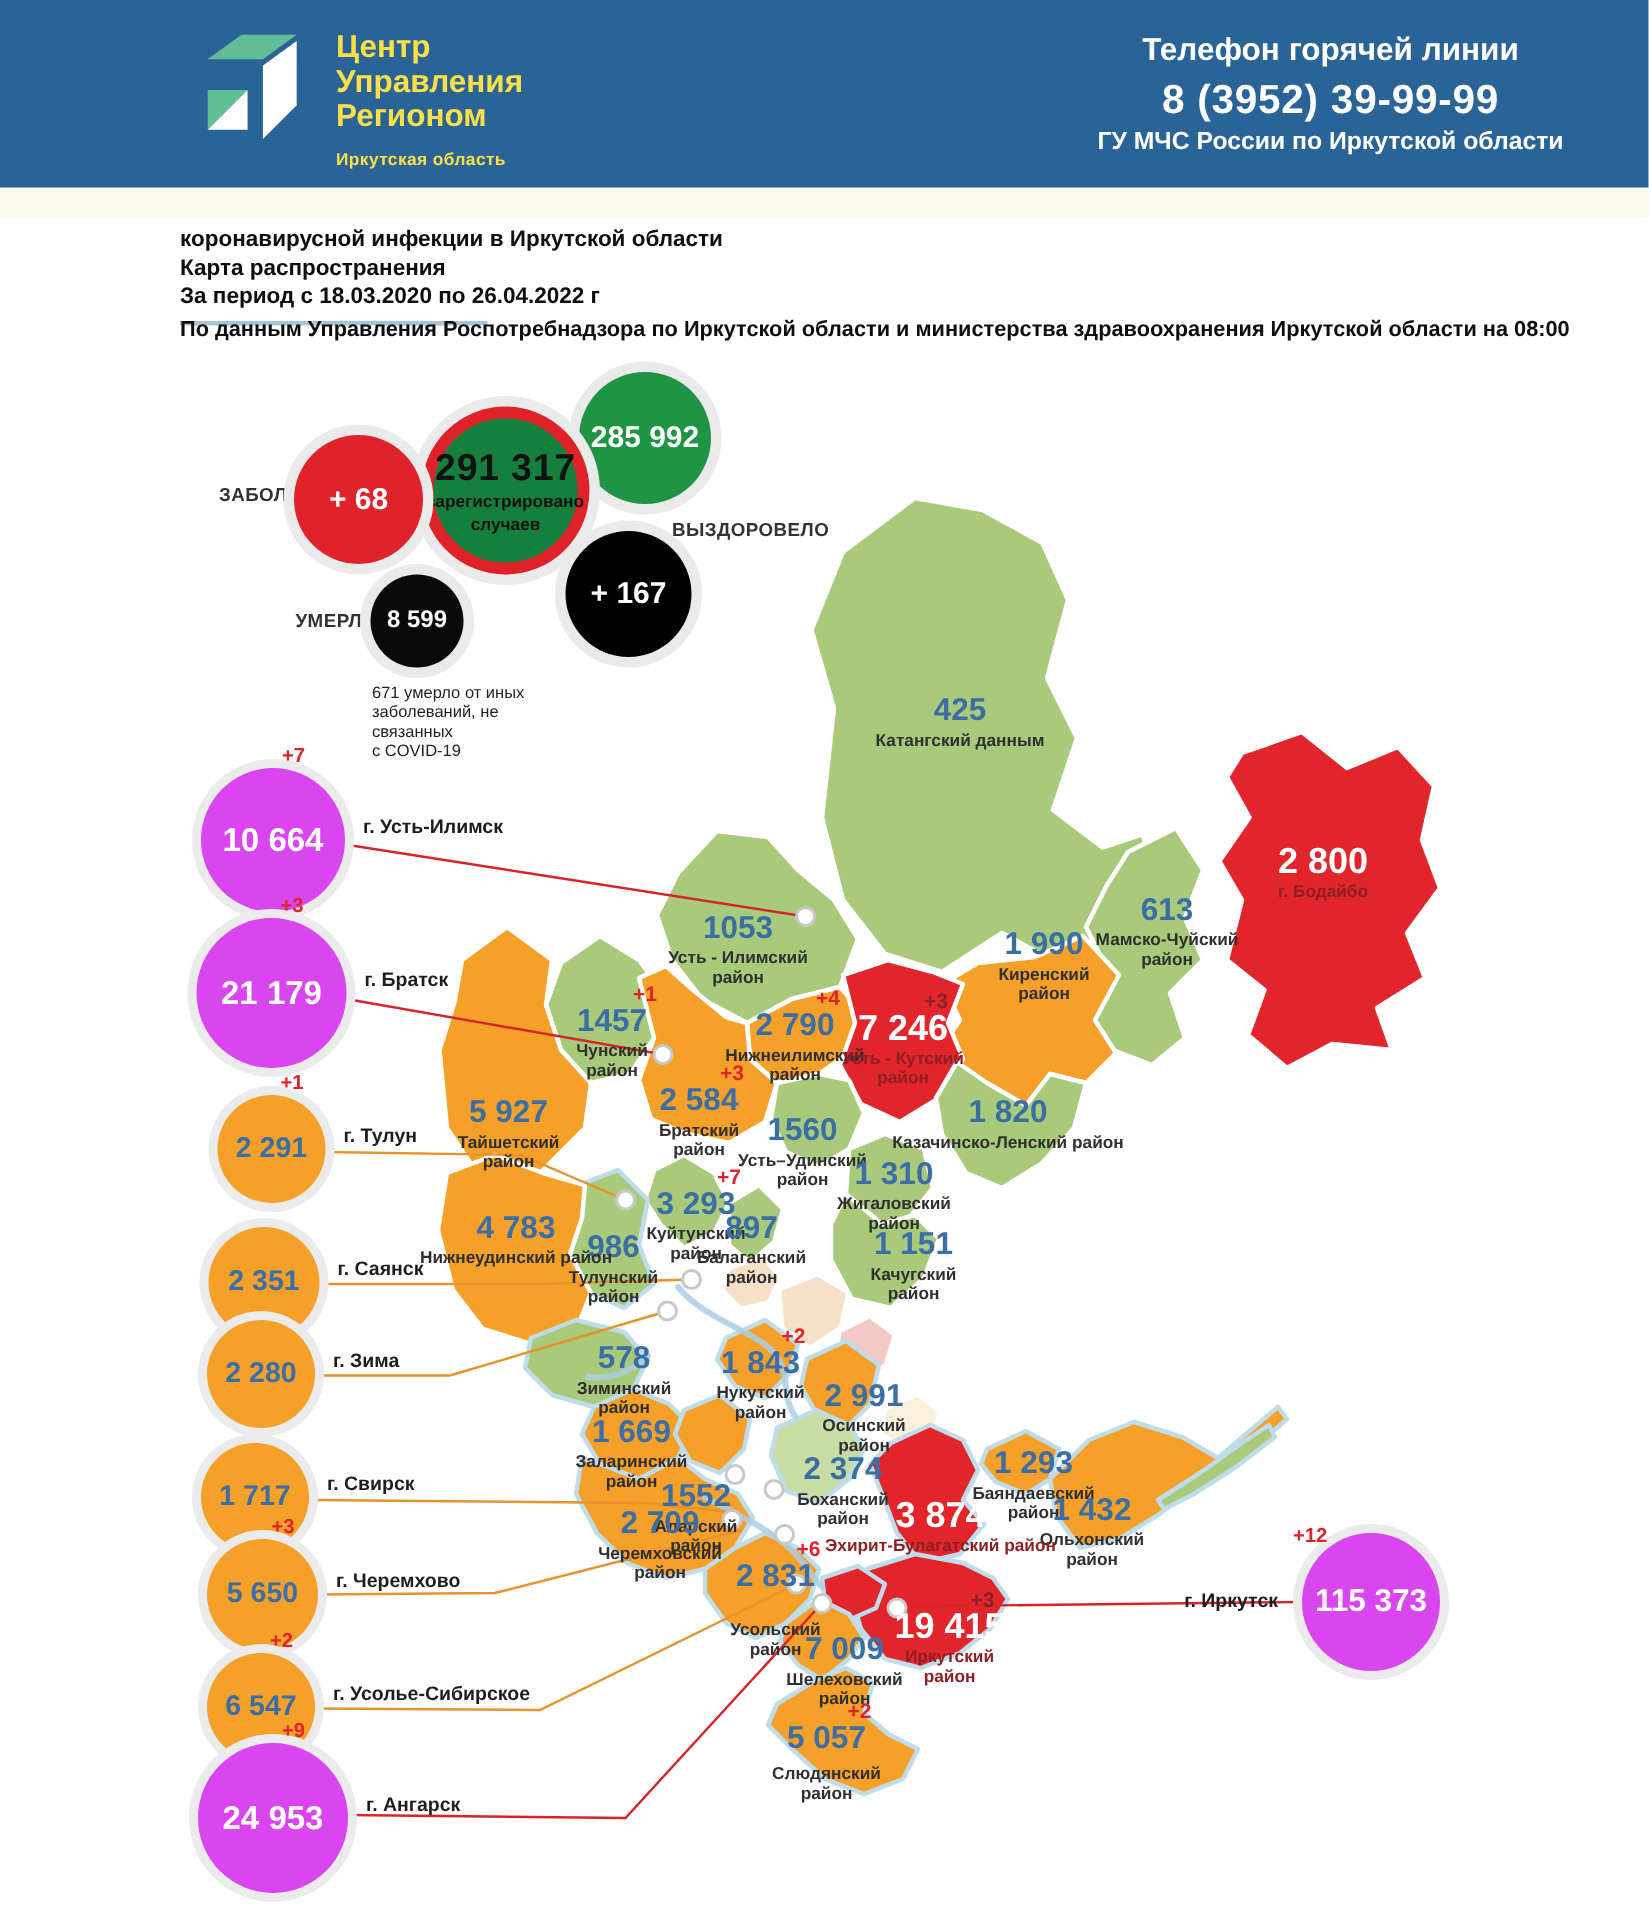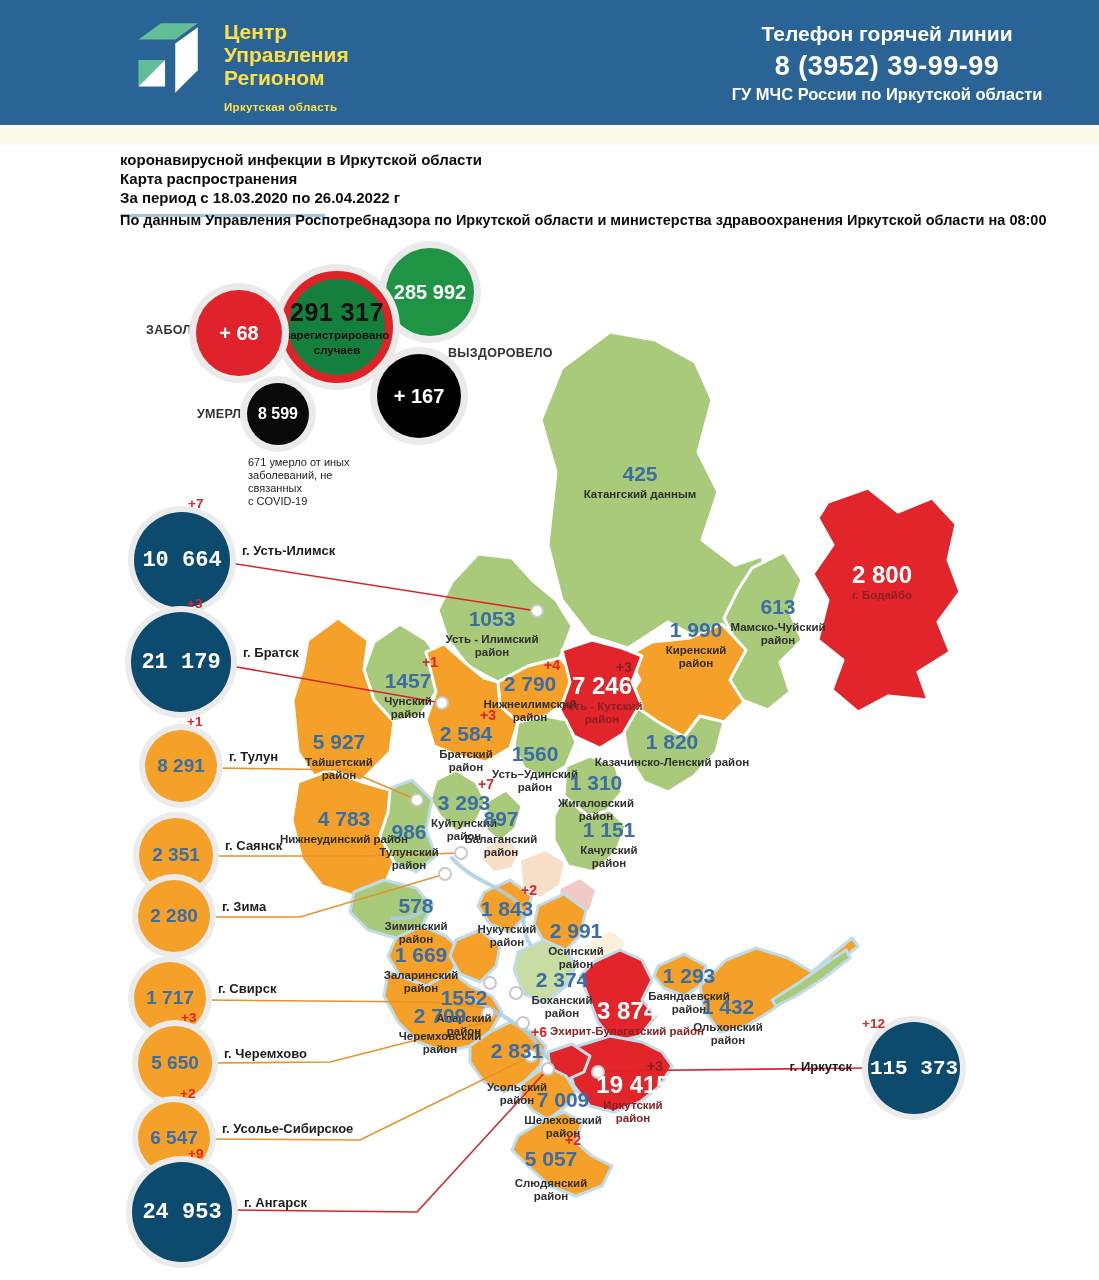--- a/index.html
+++ b/index.html
@@ -55,21 +55,21 @@
   .rnum{font-size:21px;font-weight:bold;color:#3A6EA5;white-space:nowrap;line-height:24px;}
   .rlab.red .rnum{color:#fff;font-size:24px;}
   .rname{font-size:11.5px;font-weight:bold;color:#2F2F2F;line-height:13px;margin-top:2px;}
   .rlab.red .rname{color:#8C2022;}
   .rdelta{position:absolute;left:calc(50% + 14px);top:-15px;font-size:14px;font-weight:bold;color:#E0222A;}
   .rlab.red .rdelta{color:#8C2022;}
   
   .callouts{z-index:3;}
   .ccirc{position:absolute;border-radius:50%;display:flex;align-items:center;justify-content:center;
          font-weight:bold;box-shadow:0 0 0 6px #EBEBEB;}
-  .ccirc.red{background:#0c4a6e;color:#fff;font-size:22px;font-family:Liberation Mono, monospace;}
+  .ccirc.red{background:#d946ef;color:#fff;font-size:22px;}
   .ccirc.orange{background:#F5A028;color:#3A6EA5;font-size:19px;}
   .ccirc.big{font-size:21px;}
   .cname{position:absolute;font-size:13px;font-weight:bold;color:#1d1d1d;white-space:nowrap;}
   .cdelta{position:absolute;font-size:13.5px;font-weight:bold;color:#E0222A;}
 </style>
 </head>
 <body>
 
 <div class="header">
   <div class="logo-wrap">
@@ -334,21 +334,21 @@
       <div class="rname" style="margin-top: 6px;">Слюдянский район</div>
     </div>
   </div>
 <div class="callouts">
     <div class="ccirc red" style="left: 134px; top: 512px; height: 96px; width: 96px;">10 664</div>
     <div class="cname" style="left: 242px; top: 543px;">г. Усть-Илимск</div>
     <div class="cdelta" style="left: 188px; top: 496px;">+7</div>
     <div class="ccirc red" style="left: 131px; top: 612px; height: 100px; width: 100px;">21 179</div>
     <div class="cname" style="left: 243px; top: 645px;">г. Братск</div>
     <div class="cdelta" style="left: 187px; top: 596px;">+3</div>
-    <div class="ccirc orange" style="left: 145px; top: 730px; height: 72px; width: 72px;">8 291</div>
+    <div class="ccirc orange" style="left: 145px; top: 730px; height: 72px; width: 72px;">2 291</div>
     <div class="cname" style="left: 229px; top: 749px;">г. Тулун</div>
     <div class="cdelta" style="left: 187px; top: 714px;">+1</div>
     <div class="ccirc orange" style="left: 139px; top: 818px; height: 74px; width: 74px;">2 351</div>
     <div class="cname" style="left: 225px; top: 838px;">г. Саянск</div>
     <div class="ccirc orange" style="left: 138px; top: 880px; height: 72px; width: 72px;">2 280</div>
     <div class="cname" style="left: 222px; top: 899px;">г. Зима</div>
     <div class="ccirc orange" style="left: 134px; top: 962px; height: 72px; width: 72px;">1 717</div>
     <div class="cname" style="left: 218px; top: 981px;">г. Свирск</div>
     <div class="ccirc orange" style="left: 138px; top: 1026px; height: 74px; width: 74px;">5 650</div>
     <div class="cname" style="left: 224px; top: 1046px;">г. Черемхово</div>

